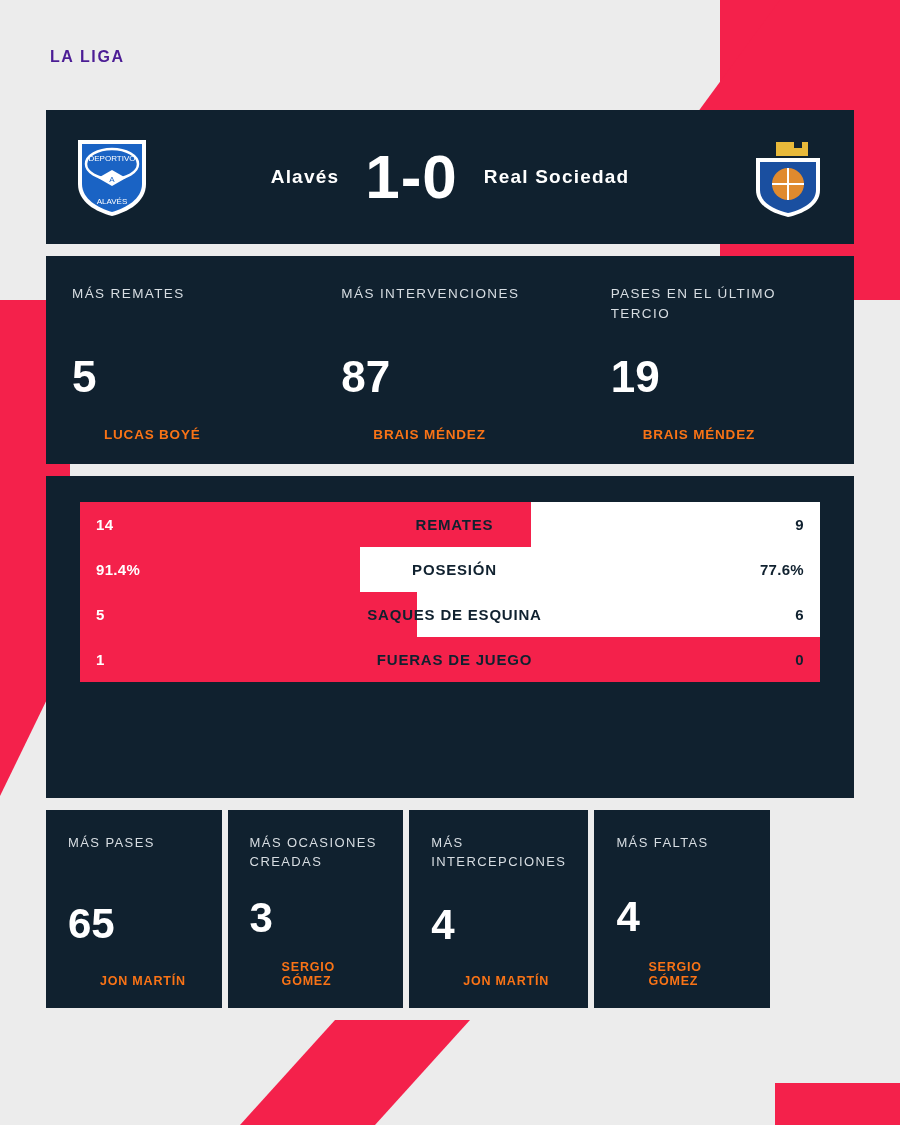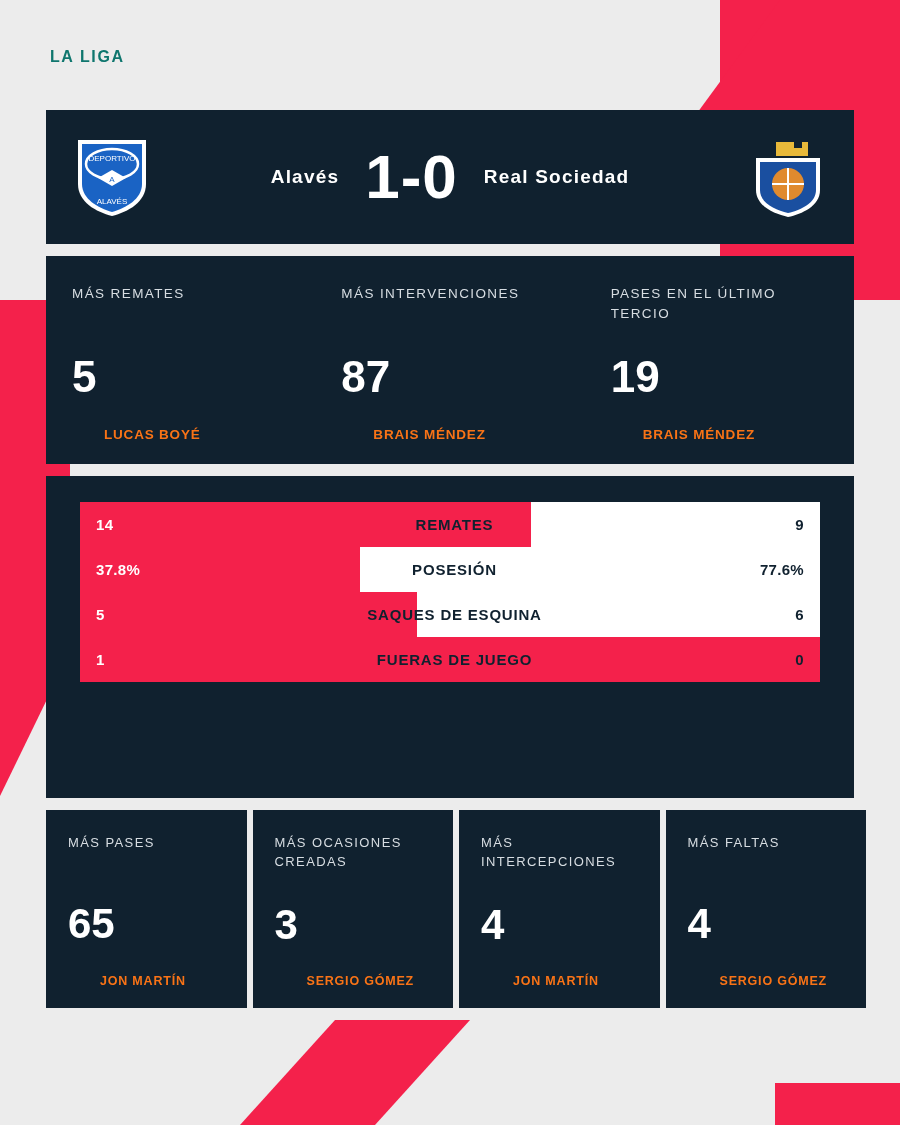--- a/index.html
+++ b/index.html
@@ -36,21 +36,21 @@
     clip-path: polygon(95px 0, 230px 0, 135px 105px, 0 105px);
   }
   .shape-bottom-right {
     bottom: 0; right: 0; width: 125px; height: 42px;
   }
   
   .content { position: relative; z-index: 2; }
   .league-title {
     position: absolute; top: 48px; left: 50px;
     font-size: 16px; font-weight: bold; letter-spacing: 1.6px;
-    color: #0f766e;
+    color: #4c1d95;
   }
   .panel { background: #10212f; }
   
   .scoreboard {
     position: absolute; top: 110px; left: 46px;
     width: 808px; height: 134px;
     display: flex; align-items: center; justify-content: space-between;
     padding: 0 26px;
   }
   .crest { width: 80px; height: 86px; flex: none; }
@@ -111,21 +111,21 @@
   .bar-val.right { right: 16px; color: #10212f; }
   .bar-label {
     position: absolute; left: 9px; right: 0; top: 0; height: 100%;
     display: flex; align-items: center; justify-content: center;
     font-size: 15px; font-weight: bold; letter-spacing: 0.8px;
     color: #10212f; text-transform: uppercase; pointer-events: none;
   }
   
   .bottom-cards {
     position: absolute; top: 810px; left: 46px;
-    width: 820px; height: 198px;
+    width: 724px; height: 198px;
     display: flex; gap: 6px;
   }
   .bottom-cards .stat-card { padding: 24px 22px 20px 22px; }
   .bottom-cards .cap { font-size: 13px; min-height: 36px; }
   .bottom-cards .big { font-size: 42px; }
   .bottom-cards .who { font-size: 12.5px; }
 </style>
 </head>
 <body>
 
@@ -192,21 +192,21 @@
         <div class="bar-left" style="width: 60.9%;"></div>
         <div class="bar-right"></div>
         <div class="bar-val left">14</div>
         <div class="bar-label">REMATES</div>
         <div class="bar-val right">9</div>
       </div>
 
       <div class="bar-row">
         <div class="bar-left" style="width: 37.8%;"></div>
         <div class="bar-right"></div>
-        <div class="bar-val left">37.8%</div>
+        <div class="bar-val left">91.4%</div>
         <div class="bar-label">POSESIÓN</div>
         <div class="bar-val right">77.6%</div>
       </div>
 
       <div class="bar-row">
         <div class="bar-left" style="width: 45.5%;"></div>
         <div class="bar-right"></div>
         <div class="bar-val left">5</div>
         <div class="bar-label">SAQUES DE ESQUINA</div>
         <div class="bar-val right">6</div>

